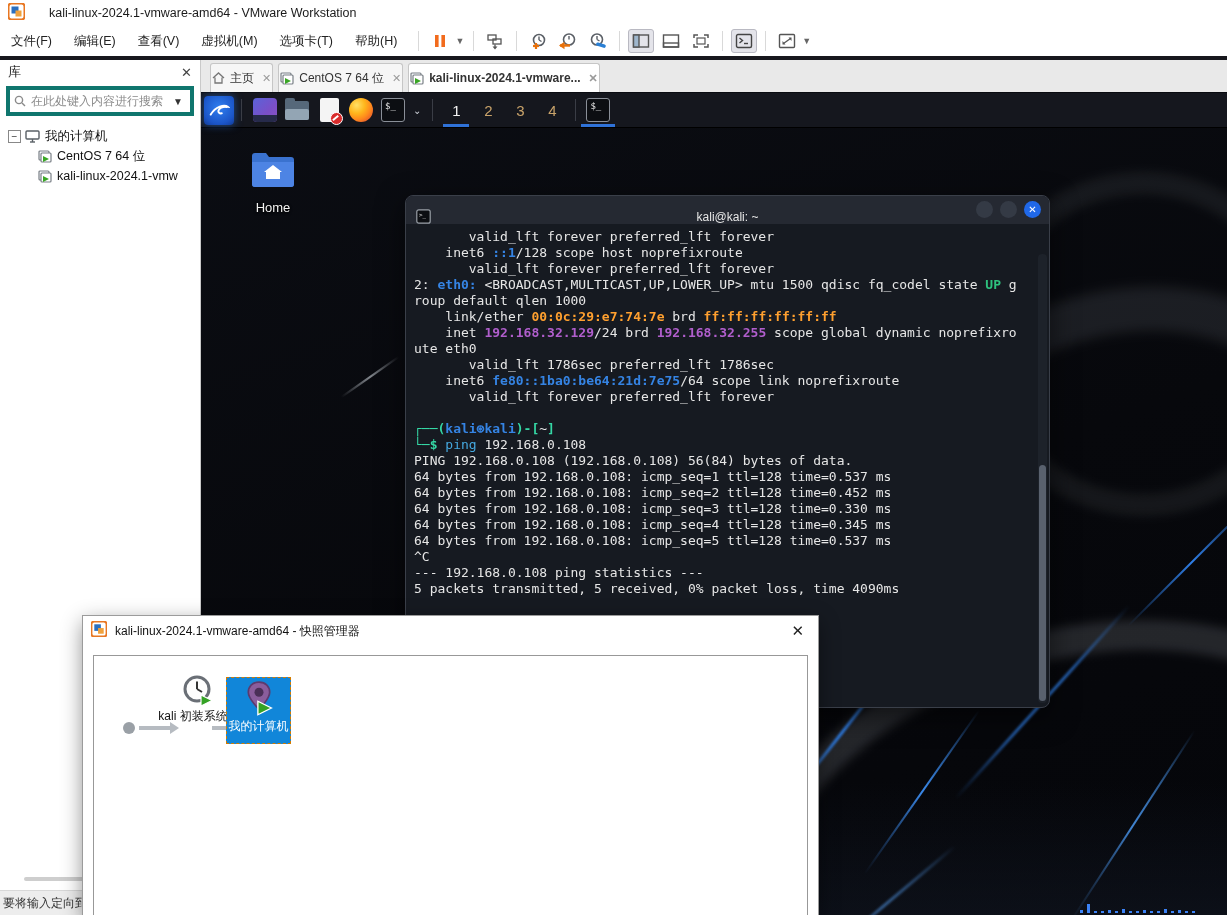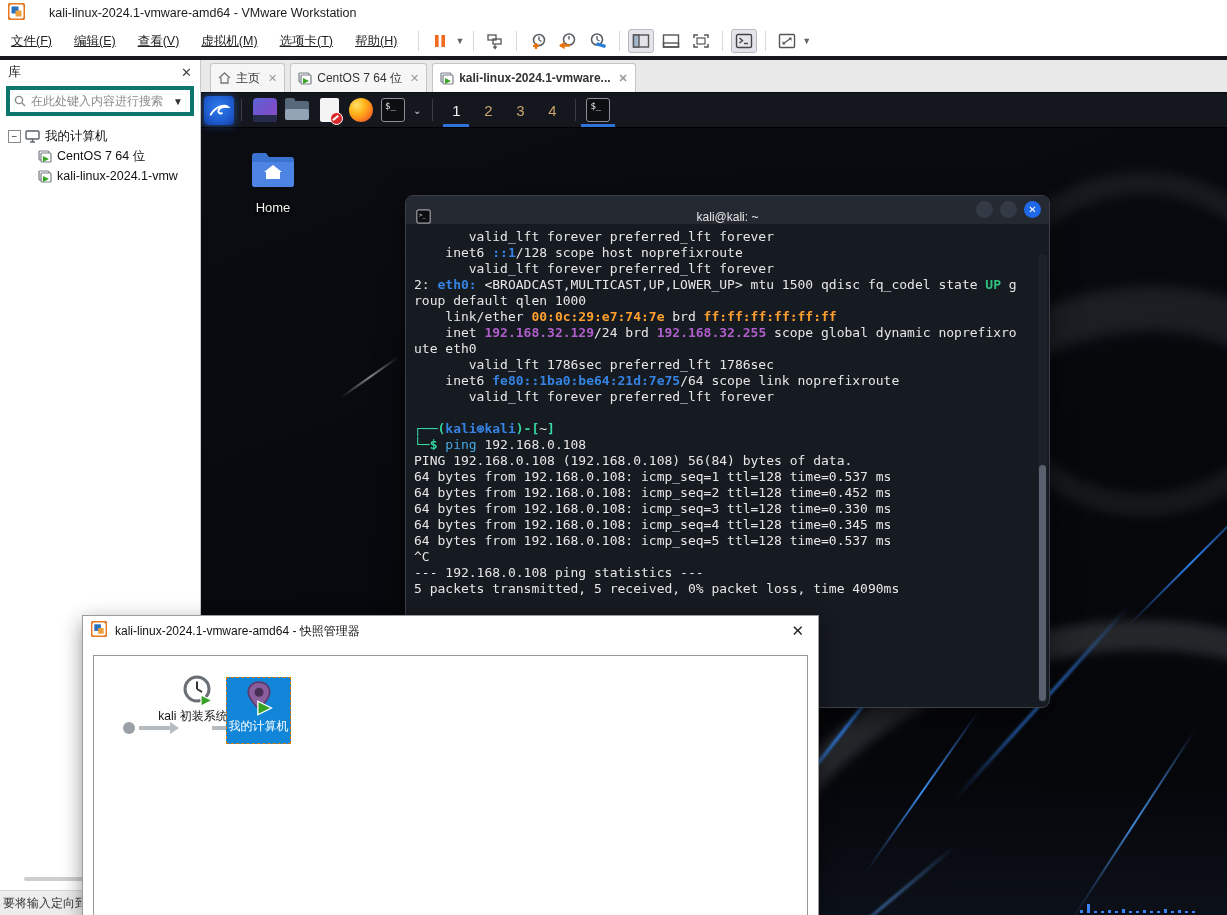--- a/index.html
+++ b/index.html
@@ -8,34 +8,34 @@
     -webkit-font-smoothing:antialiased;}
 
   
   .titlebar{position:absolute;left:0;top:0;width:1227px;height:26px;background:#ffffff;
     display:flex;align-items:center;border-bottom:1px solid #f0f0f0;}
   .titlebar .app-icon{margin:0 8px 0 8px;}
   .titlebar .title{font-size:12.5px;color:#1a1a1a;margin-left:8px;padding-left:8px;}
 
   .menubar{position:absolute;left:0;top:26px;width:1227px;height:30px;background:#ffffff;
     display:flex;align-items:center;}
-  .menu-item{font-size:12.5px;color:#222;padding:5px 11px;cursor:default;text-decoration:underline;}
+  .menu-item{font-size:12.5px;color:#222;padding:5px 11px;cursor:default;}
   .tb-sep{width:1px;height:20px;background:#d9d9d9;margin:0 6px;}
   .tool-btn{display:flex;align-items:center;justify-content:center;width:26px;height:24px;
     border:1px solid transparent;border-radius:3px;background:transparent;padding:0;margin:0 2px;}
   .tool-btn.pressed{background:#e4e4ea;border-color:#b9b9c2;}
   .caret{font-size:9px;color:#666;margin:0 3px 0 0;}
 
   .dark-strip{position:absolute;left:0;top:56px;width:1227px;height:4px;background:#17171d;}
 
   
   .tabbar{position:absolute;left:201px;top:60px;width:1026px;height:32px;background:#e9e9e9;
     display:flex;align-items:flex-end;padding-left:9px;box-sizing:border-box;}
   .tab{display:flex;align-items:center;height:28px;background:#f6f6f6;border:1px solid #c6c6c6;
-    border-bottom:none;border-radius:3px 3px 0 0;margin-right:5px;padding:0 7px;font-size:12px;color:#333;}
+    border-bottom:none;border-radius:3px 3px 0 0;margin-right:5px;padding:0 1px;font-size:12px;color:#333;}
   .tab.active{background:#ffffff;font-weight:bold;}
   .tab .tab-close{margin-left:8px;color:#9a9a9a;font-size:11px;}
   .tab .tab-ico{margin-right:5px;display:flex;}
 
   
   .sidebar{position:absolute;left:0;top:60px;width:201px;height:830px;background:#ffffff;
     border-right:1px solid #c9c9c9;box-sizing:border-box;}
   .sb-head{display:flex;align-items:center;height:24px;padding:0 8px;}
   .sb-title{font-size:13px;color:#222;flex:1;}
   .sb-close{color:#444;font-size:13px;}

